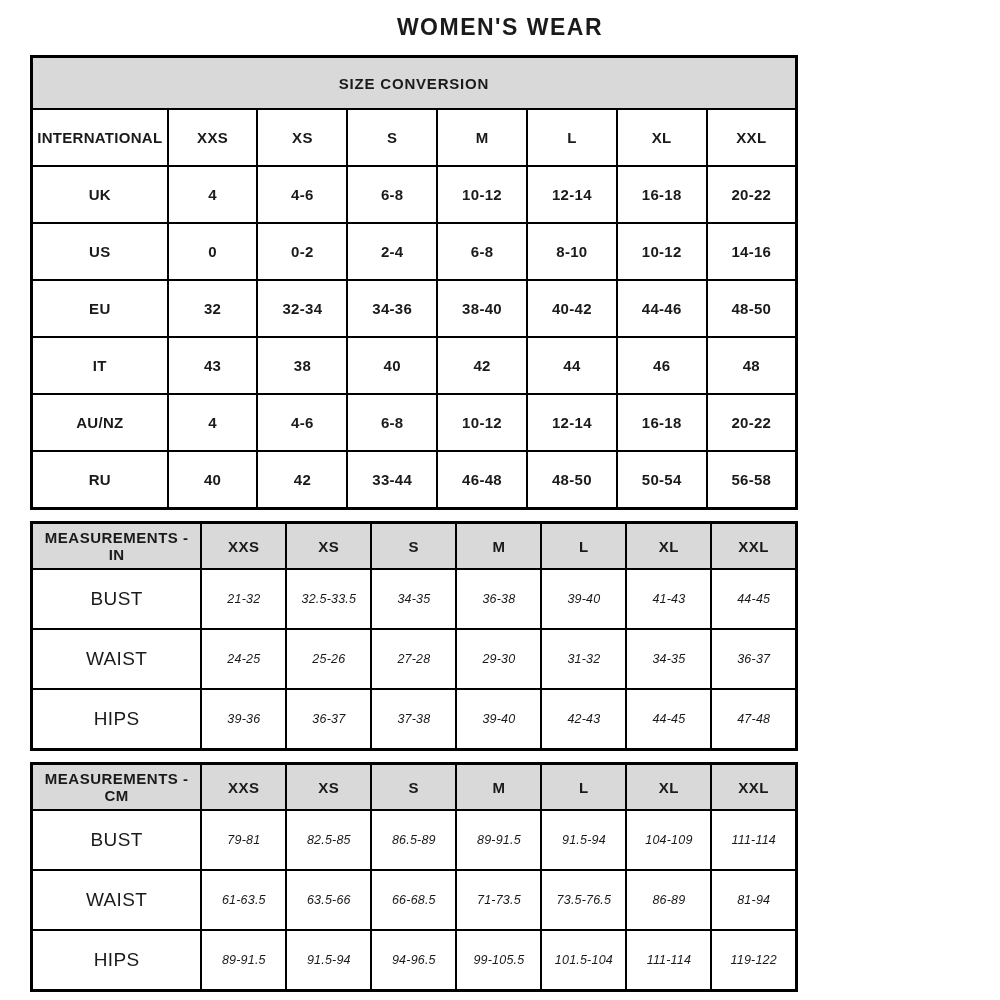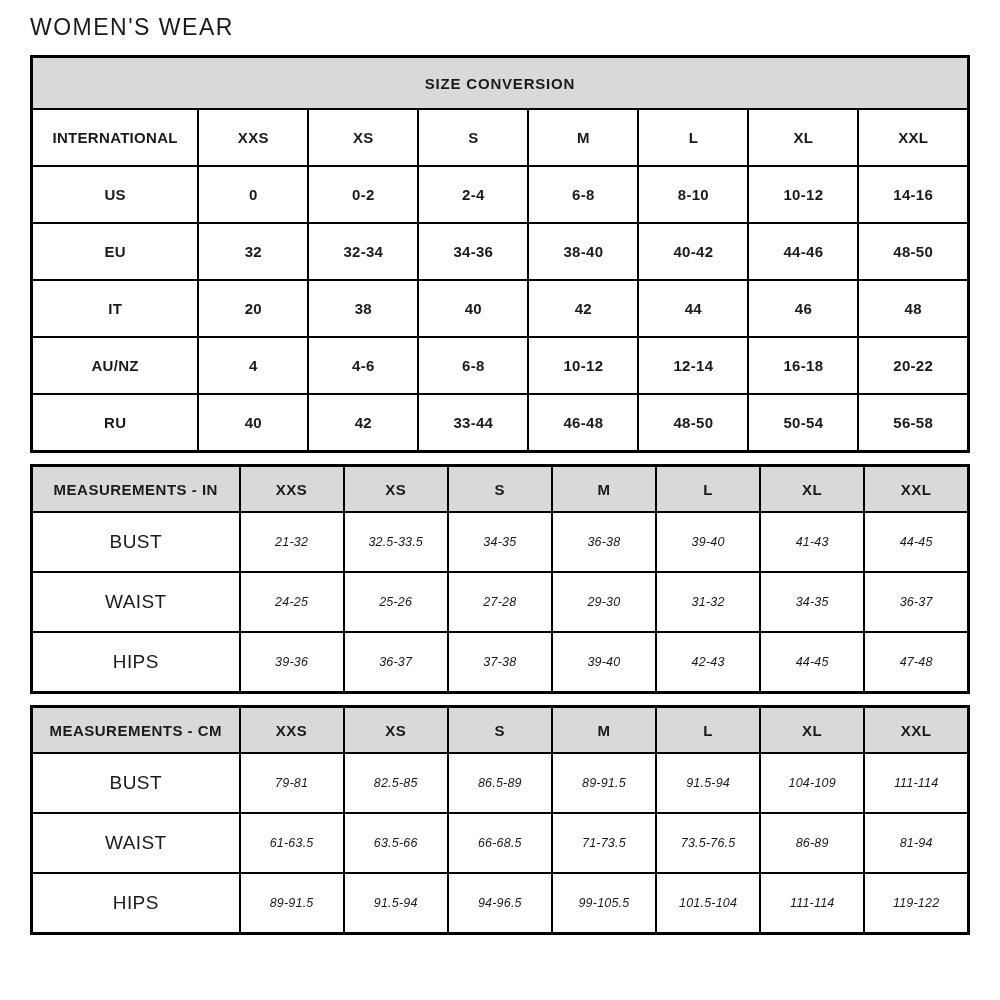--- a/index.html
+++ b/index.html
@@ -9,31 +9,31 @@
     width: 1000px;
     font-family: "Liberation Sans", sans-serif;
     color: #1a1a1a;
   }
   .page {
     width: 1000px;
     box-sizing: border-box;
     padding: 14px 30px 16px 30px;
   }
   .page-title {
-    text-align: left;
+    text-align: center;
     font-size: 23px;
-    font-weight: 400;
+    font-weight: 700;
     letter-spacing: 1.5px;
     margin: 0 0 14px 0;
     color: #1a1a1a;
   }
   table {
     border-collapse: collapse;
     table-layout: fixed;
-    width: 940px;
+    width: 768px;
     border: 3px solid #000000;
   }
   .table-gap { height: 11px; }
   th, td {
     border: 2px solid #000000;
     text-align: center;
     vertical-align: middle;
     padding: 0 2px;
     overflow: hidden;
   }
@@ -86,20 +86,30 @@
           <td class="label">INTERNATIONAL</td>
           <td class="val">XXS</td>
           <td class="val">XS</td>
           <td class="val">S</td>
           <td class="val">M</td>
           <td class="val">L</td>
           <td class="val">XL</td>
           <td class="val">XXL</td>
         </tr>
         <tr>
+          <td class="label">UK</td>
+          <td class="val">4</td>
+          <td class="val">4-6</td>
+          <td class="val">6-8</td>
+          <td class="val">10-12</td>
+          <td class="val">12-14</td>
+          <td class="val">16-18</td>
+          <td class="val">20-22</td>
+        </tr>
+        <tr>
           <td class="label">US</td>
           <td class="val">0</td>
           <td class="val">0-2</td>
           <td class="val">2-4</td>
           <td class="val">6-8</td>
           <td class="val">8-10</td>
           <td class="val">10-12</td>
           <td class="val">14-16</td>
         </tr>
         <tr>
@@ -107,21 +117,21 @@
           <td class="val">32</td>
           <td class="val">32-34</td>
           <td class="val">34-36</td>
           <td class="val">38-40</td>
           <td class="val">40-42</td>
           <td class="val">44-46</td>
           <td class="val">48-50</td>
         </tr>
         <tr>
           <td class="label">IT</td>
-          <td class="val">20</td>
+          <td class="val">43</td>
           <td class="val">38</td>
           <td class="val">40</td>
           <td class="val">42</td>
           <td class="val">44</td>
           <td class="val">46</td>
           <td class="val">48</td>
         </tr>
         <tr>
           <td class="label">AU/NZ</td>
           <td class="val">4</td>

